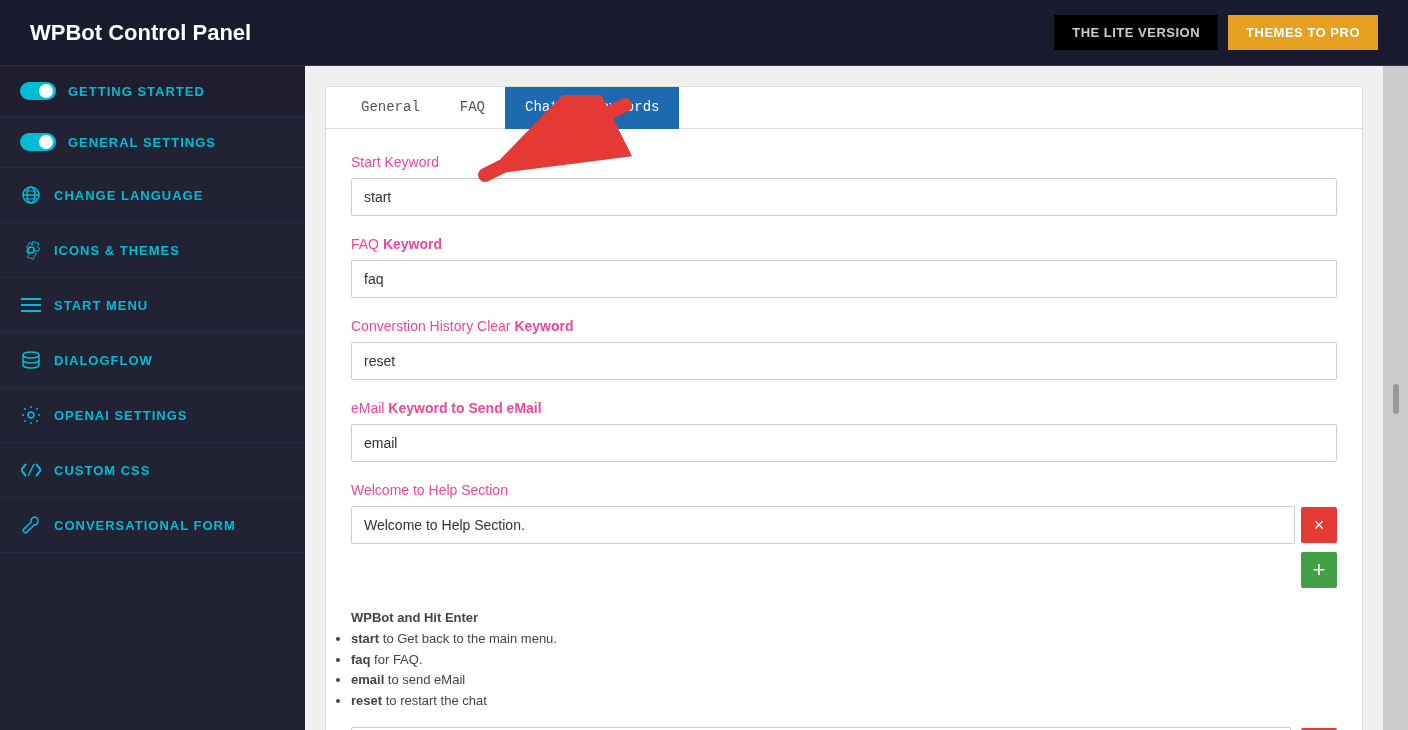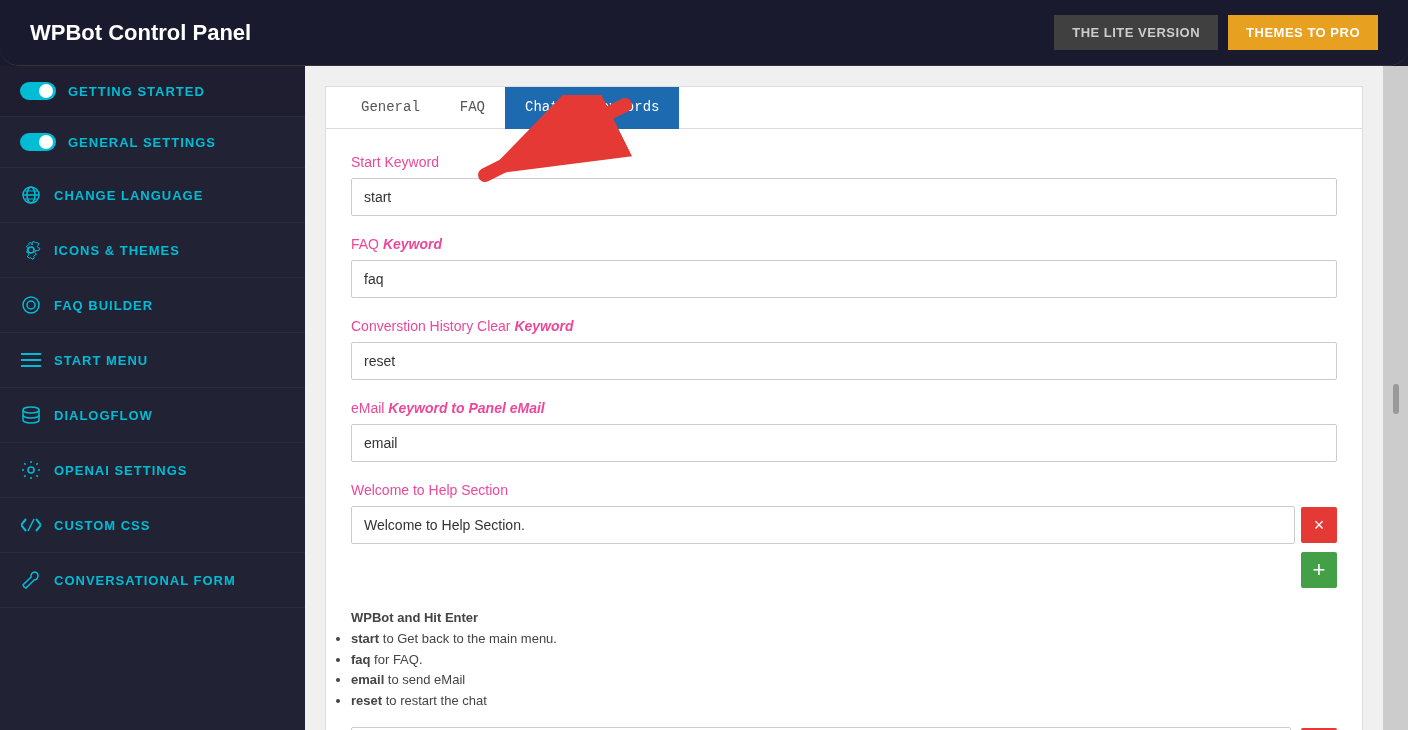--- a/index.html
+++ b/index.html
@@ -11,33 +11,32 @@
     }
 
     
     .header {
       background: #1a1a2e;
       padding: 15px 30px;
       display: flex;
       align-items: center;
       justify-content: space-between;
       border-bottom: 1px solid #333;
-      border-radius: 19px;
     }
     .header-title {
       color: #fff;
       font-size: 22px;
       font-weight: bold;
     }
     .header-buttons {
       display: flex;
       gap: 10px;
     }
     .btn-lite {
-      background: #404040;
+      background: #000000;
       color: #ccc;
       border: none;
       padding: 10px 18px;
       font-size: 13px;
       font-weight: bold;
       cursor: pointer;
       letter-spacing: 0.5px;
     }
     .btn-upgrade {
       background: #e8a020;
@@ -147,21 +146,20 @@
     .field-group {
       margin-bottom: 20px;
     }
     .field-label {
       font-size: 14px;
       color: #ec4899;
       margin-bottom: 8px;
     }
     .field-label strong {
       font-weight: bold;
-      font-style: italic;
     }
     .field-input {
       width: 100%;
       padding: 10px 12px;
       border: 1px solid #ccc;
       font-size: 14px;
       color: #333;
       outline: none;
       border-radius: 2px;
     }
@@ -297,29 +295,20 @@
     <div class="sidebar-item">
       <div class="sidebar-icon">
         <svg width="20" height="20" viewBox="0 0 20 20" fill="#00bcd4">
           <path d="M10 13a3 3 0 100-6 3 3 0 000 6z" stroke="#00bcd4" stroke-width="1.5" fill="none"></path>
           <path d="M17.66 10.5l1.15-2-2-1.15-.5-.87.5-.87 1.15-2-2-1.15-.87.5-.87-.5-2-1.15-1.15 2 .5.87-.5.87L9.5 2.34l-2 1.15.5.87-.5.87-2 1.15 1.15 2-.5.87.5.87-1.15 2 2 1.15.5.87-.5.87-1.15 2 2 1.15.87-.5.87.5 2 1.15 1.15-2-.5-.87.5-.87 2-1.15-1.15-2 .5-.87-.5-.87z" stroke="#00bcd4" stroke-width="1" fill="none"></path>
         </svg>
       </div>
       <span>ICONS &amp; THEMES</span>
     </div>
 
-    <div class="sidebar-item">
-      <div class="sidebar-icon">
-        <svg width="20" height="20" viewBox="0 0 20 20">
-          <circle cx="10" cy="10" r="8" stroke="#00bcd4" stroke-width="1.5" fill="none"></circle>
-          <circle cx="10" cy="10" r="4" stroke="#00bcd4" stroke-width="1.5" fill="none"></circle>
-        </svg>
-      </div>
-      <span>FAQ BUILDER</span>
-    </div>
 
     <div class="sidebar-item">
       <div class="sidebar-icon">
         <svg width="20" height="16" viewBox="0 0 20 16">
           <line x1="0" y1="2" x2="20" y2="2" stroke="#00bcd4" stroke-width="2"></line>
           <line x1="0" y1="8" x2="20" y2="8" stroke="#00bcd4" stroke-width="2"></line>
           <line x1="0" y1="14" x2="20" y2="14" stroke="#00bcd4" stroke-width="2"></line>
         </svg>
       </div>
       <span>START MENU</span>
@@ -390,21 +379,21 @@
           <div class="field-label">FAQ <strong>Keyword</strong></div>
           <input class="field-input" type="text" value="faq" style="">
         </div>
 
         <div class="field-group">
           <div class="field-label">Converstion History Clear <strong>Keyword</strong></div>
           <input class="field-input" type="text" value="reset" style="">
         </div>
 
         <div class="field-group">
-          <div class="field-label">eMail <strong>Keyword to Panel eMail</strong></div>
+          <div class="field-label">eMail <strong>Keyword to Send eMail</strong></div>
           <input class="field-input" type="text" value="email" style="">
         </div>
 
         <div class="field-group">
           <div class="field-label">Welcome to Help Section</div>
           <div class="welcome-row">
             <input class="field-input" type="text" value="Welcome to Help Section." style="">
             <button class="btn-remove">×</button>
           </div>
           <div class="add-btn-row">

